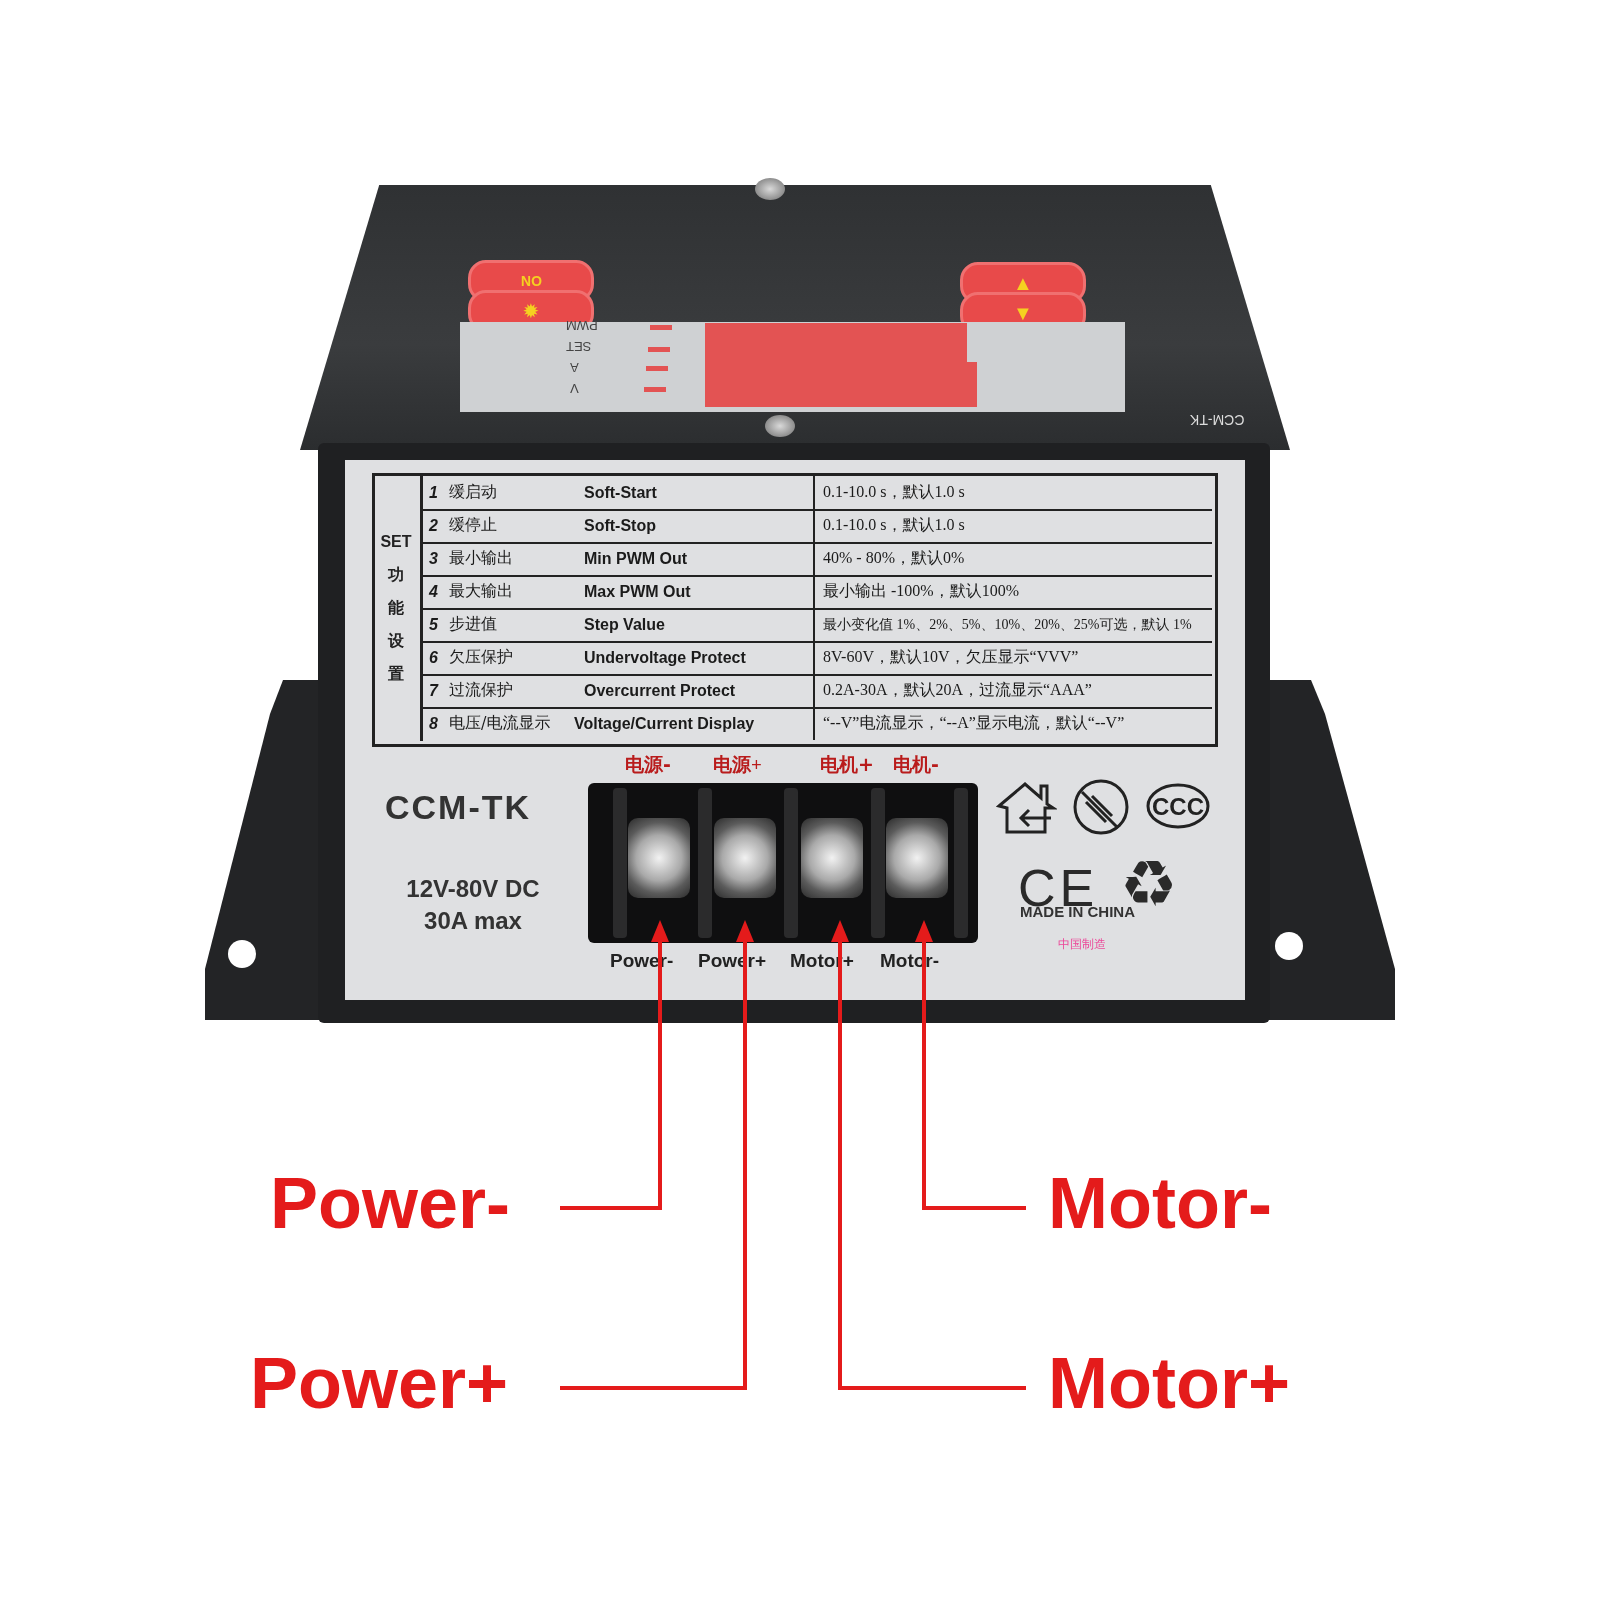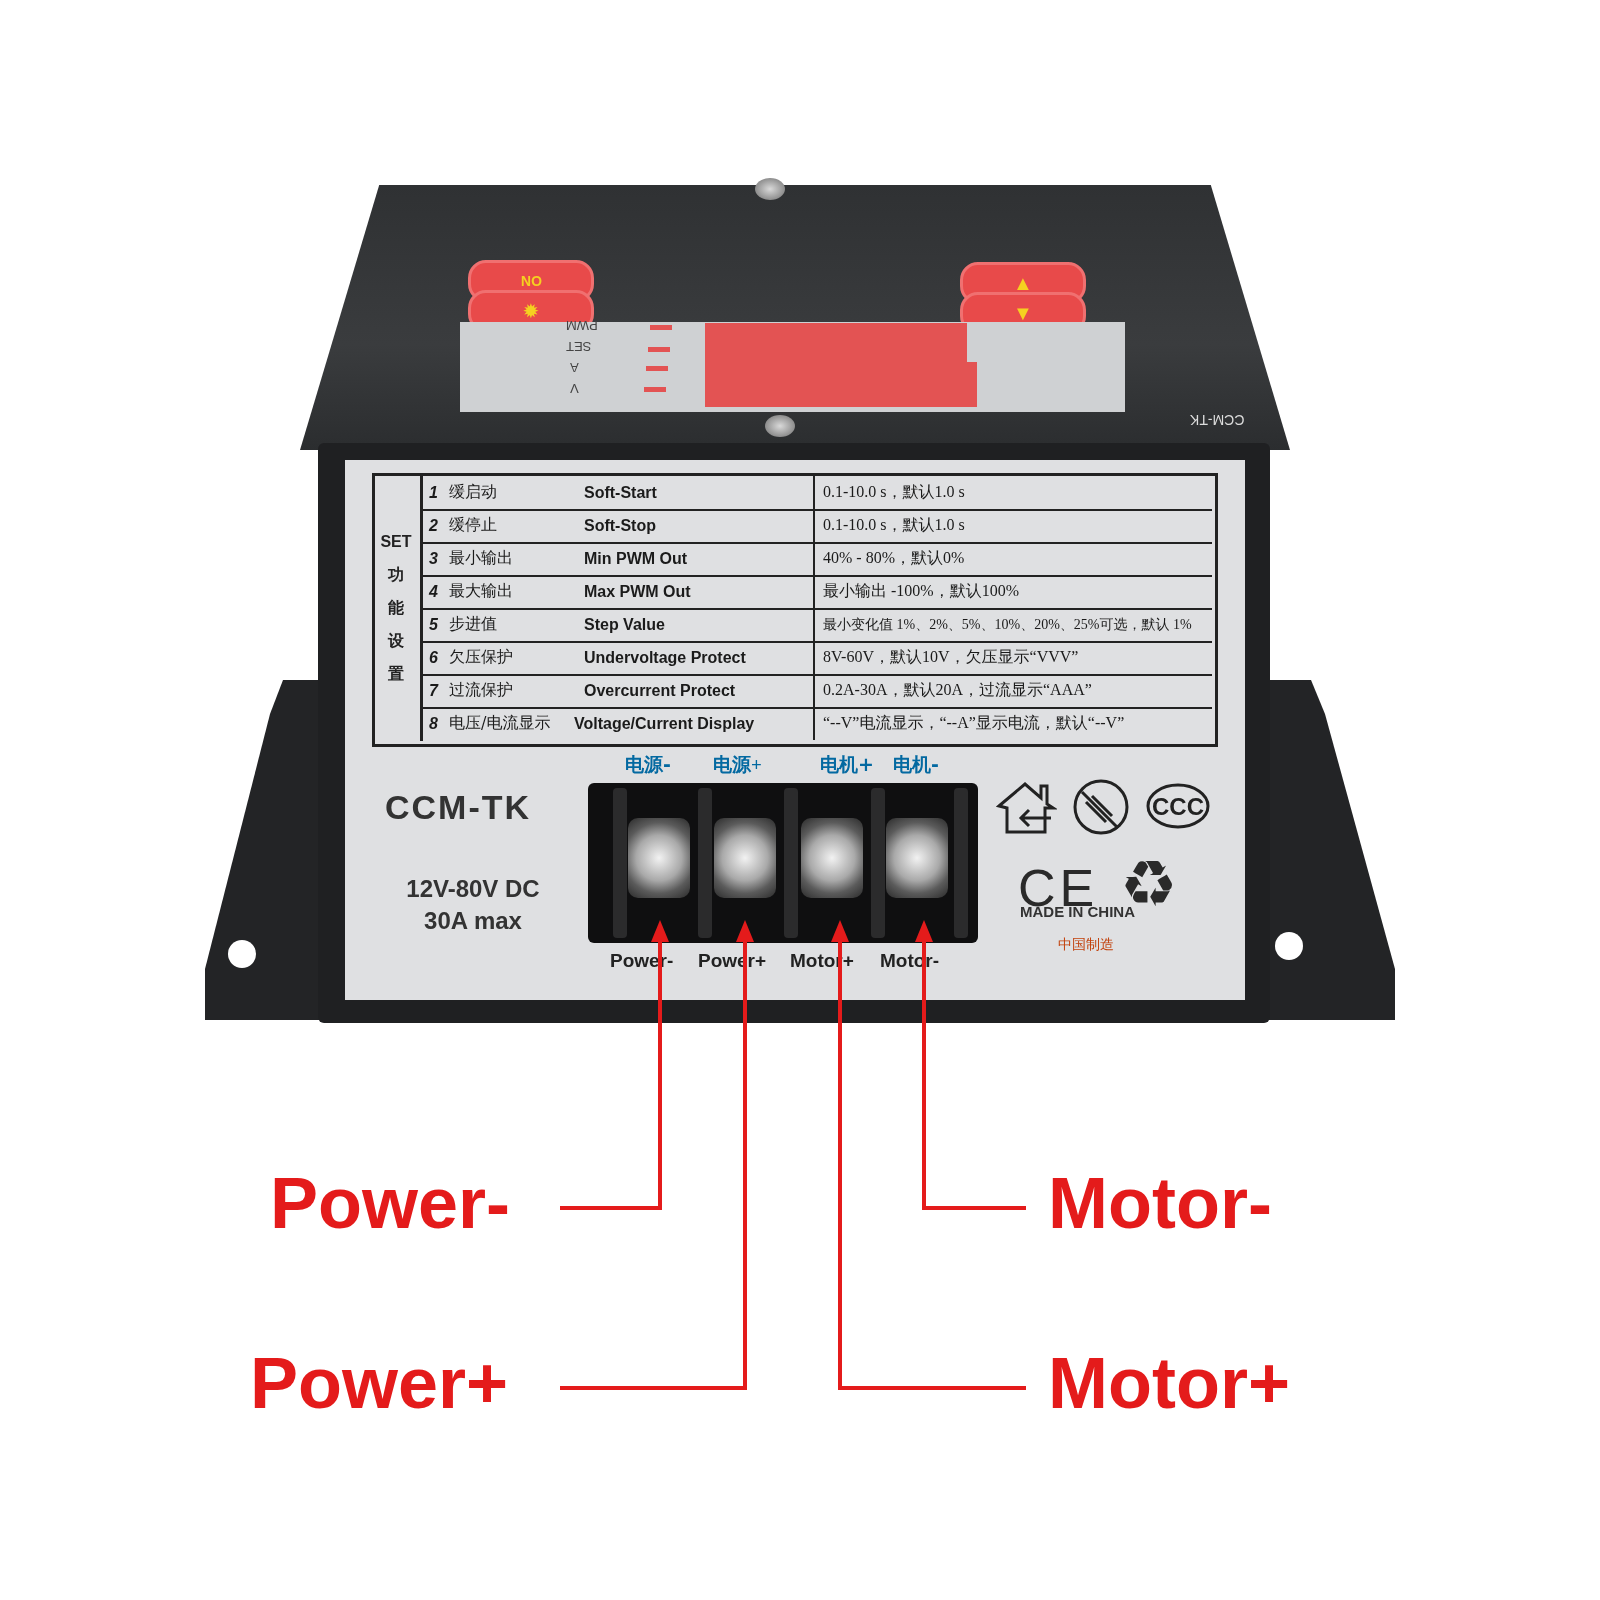--- a/index.html
+++ b/index.html
@@ -24,26 +24,26 @@
   .row{position:absolute;left:423px;width:789px;height:33px;border-bottom:2px solid #222;display:flex;align-items:center;font-size:16px;color:#1b1b1b;}
   .row .num{width:20px;font-style:italic;font-weight:bold;padding-left:6px;}
   .row .cn{width:135px;font-family:"DejaVu Serif",serif;font-size:16px;}
   .row .en{width:225px;font-weight:bold;font-size:16px;}
   .row .val{position:absolute;left:390px;height:33px;border-left:2px solid #222;padding-left:8px;display:flex;align-items:center;font-family:"Liberation Serif",serif;font-size:16px;white-space:nowrap;}
   .model{left:385px;top:788px;font-size:34px;font-weight:bold;color:#333;letter-spacing:2px;}
   .spec{left:378px;top:873px;font-size:24px;font-weight:bold;color:#333;text-align:center;width:190px;line-height:32px;}
   .term-block{left:588px;top:783px;width:390px;height:160px;background:#0f0f10;border-radius:6px;}
   .term{position:absolute;top:35px;width:62px;height:80px;border-radius:10px;background:radial-gradient(circle at 50% 50%,#f2f2f2 0%,#a9a9a9 45%,#5b5b5b 70%,#2a2a2a 100%);}
   .divider{position:absolute;top:5px;width:14px;height:150px;background:#2b2b2c;border-radius:4px;}
-  .cn-term{font-size:19px;font-weight:bold;color:#0369a1;font-family:"DejaVu Sans",sans-serif;}
+  .cn-term{font-size:19px;font-weight:bold;color:#b91c1c;font-family:"DejaVu Sans",sans-serif;}
   .en-term{font-size:19px;font-weight:bold;color:#222;}
   .red-line{background:#e41b1b;}
   .callout{font-size:72px;font-weight:bold;color:#e41b1b;}
   .icon-svg{stroke:#222;fill:none;stroke-width:3;}
-  .small-cn{font-size:14px;color:#c2410c;}
+  .small-cn{font-size:12px;color:#ec4899;}
   .made{font-size:15px;font-weight:bold;color:#333;}
 </style>
 </head>
 <body>
 
 <div class="abs top-body"></div>
 <div class="abs screw" style="left:755px;top:178px;"></div>
 
 <div class="abs btn-pill" style="left:468px;top:260px;">
   <span style="transform:rotate(180deg);color:#f5d020;font-size:14px;font-weight:bold;">ON</span>

